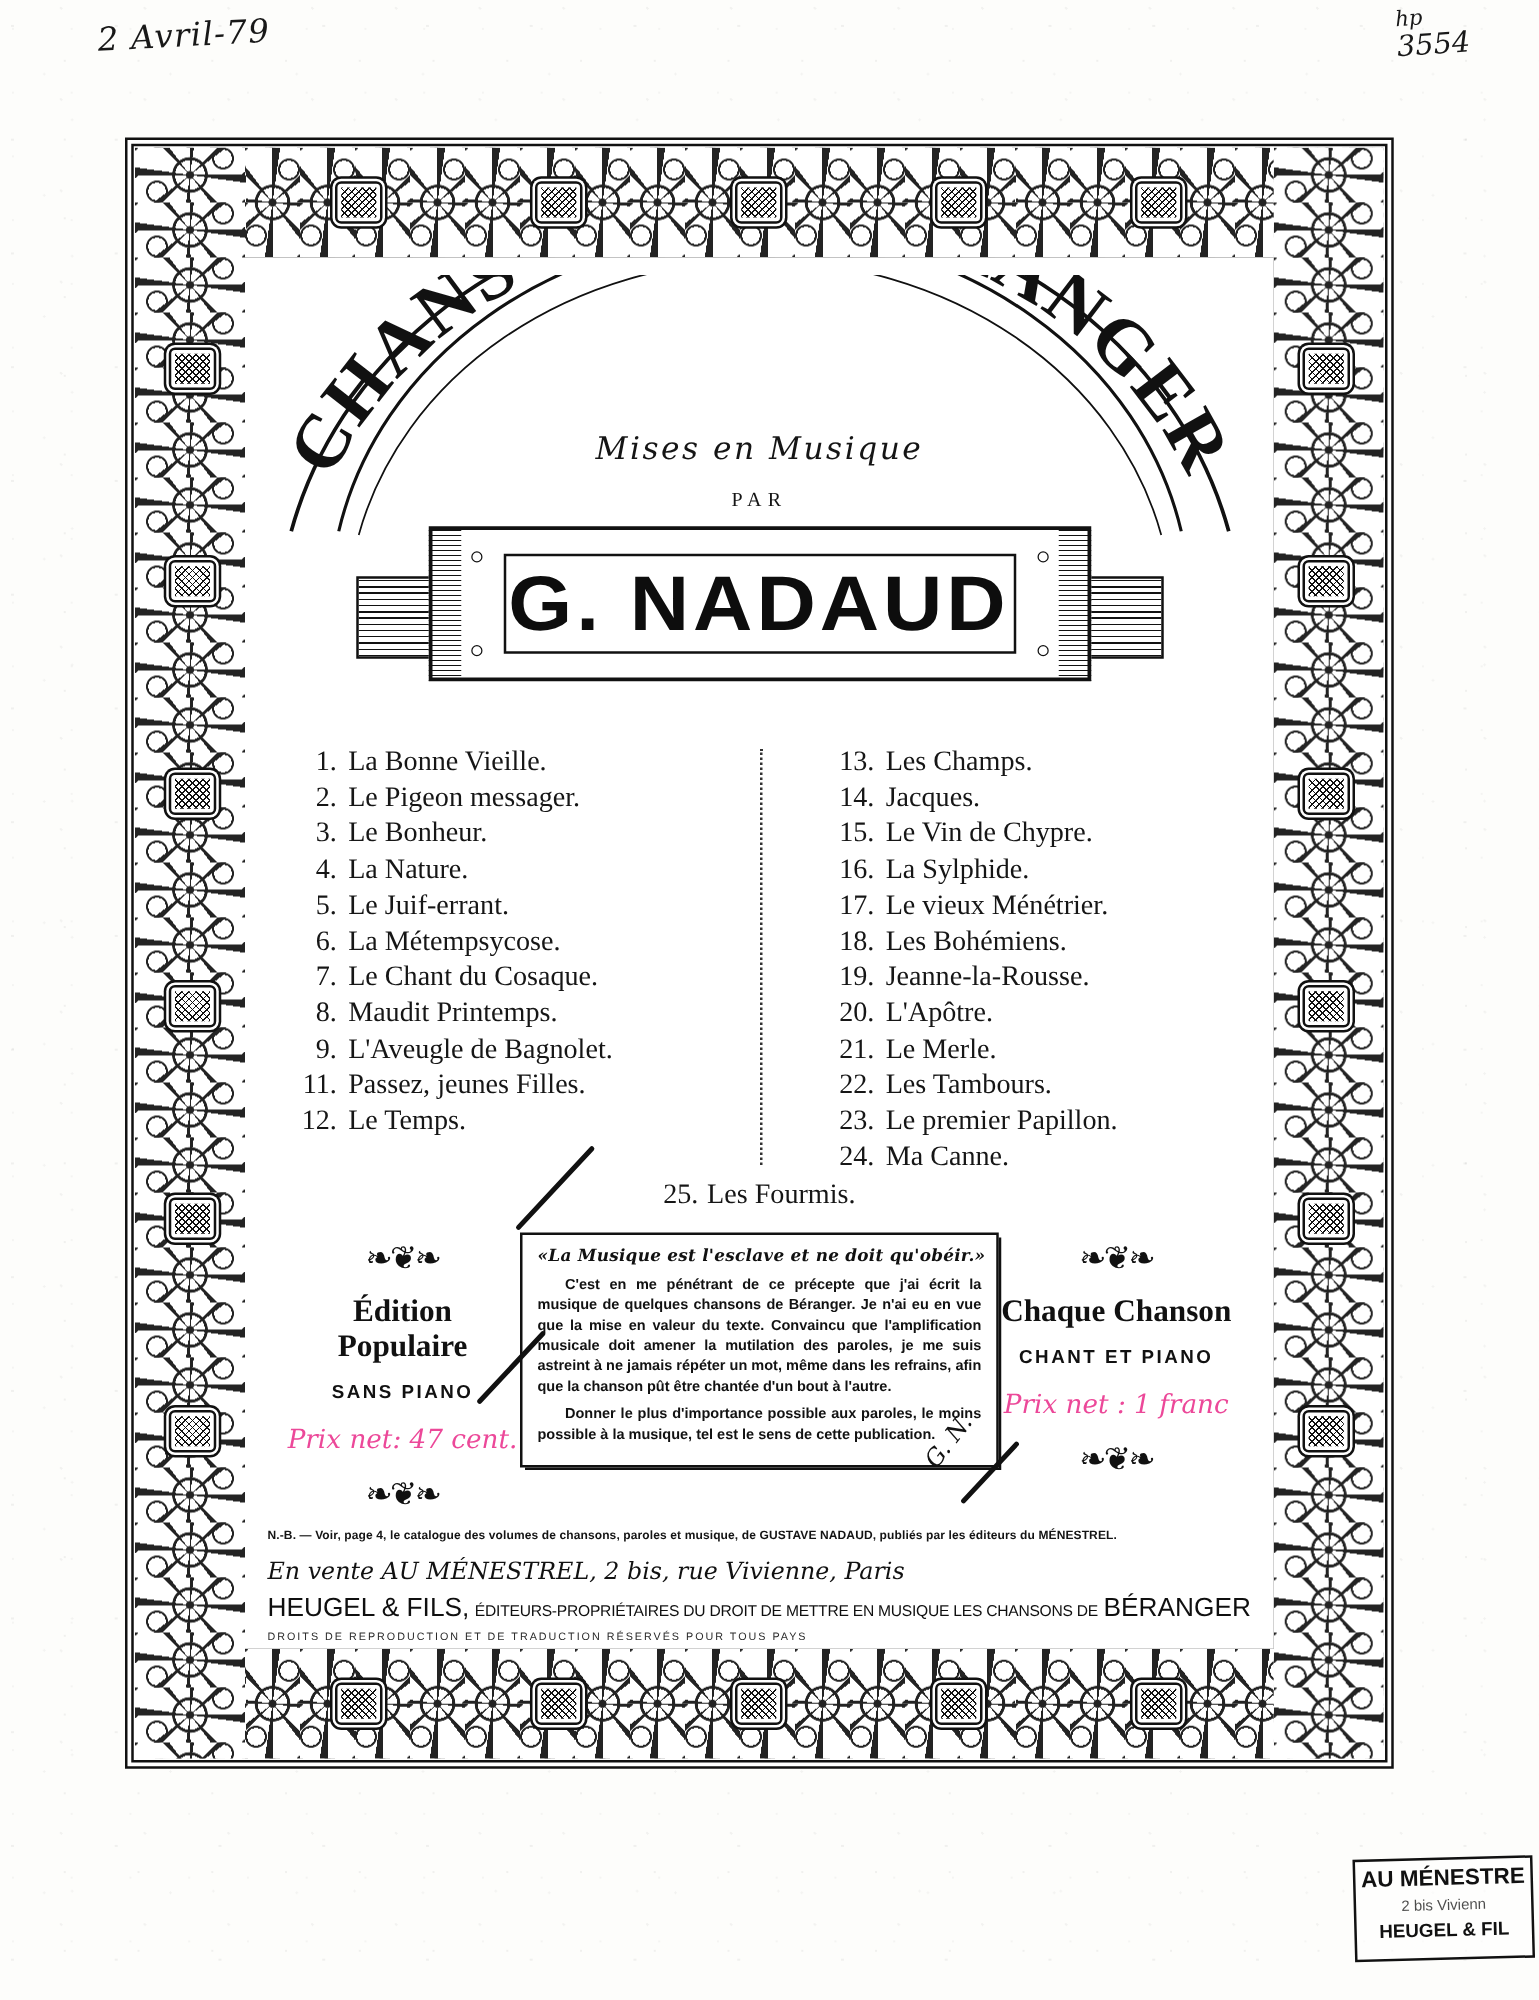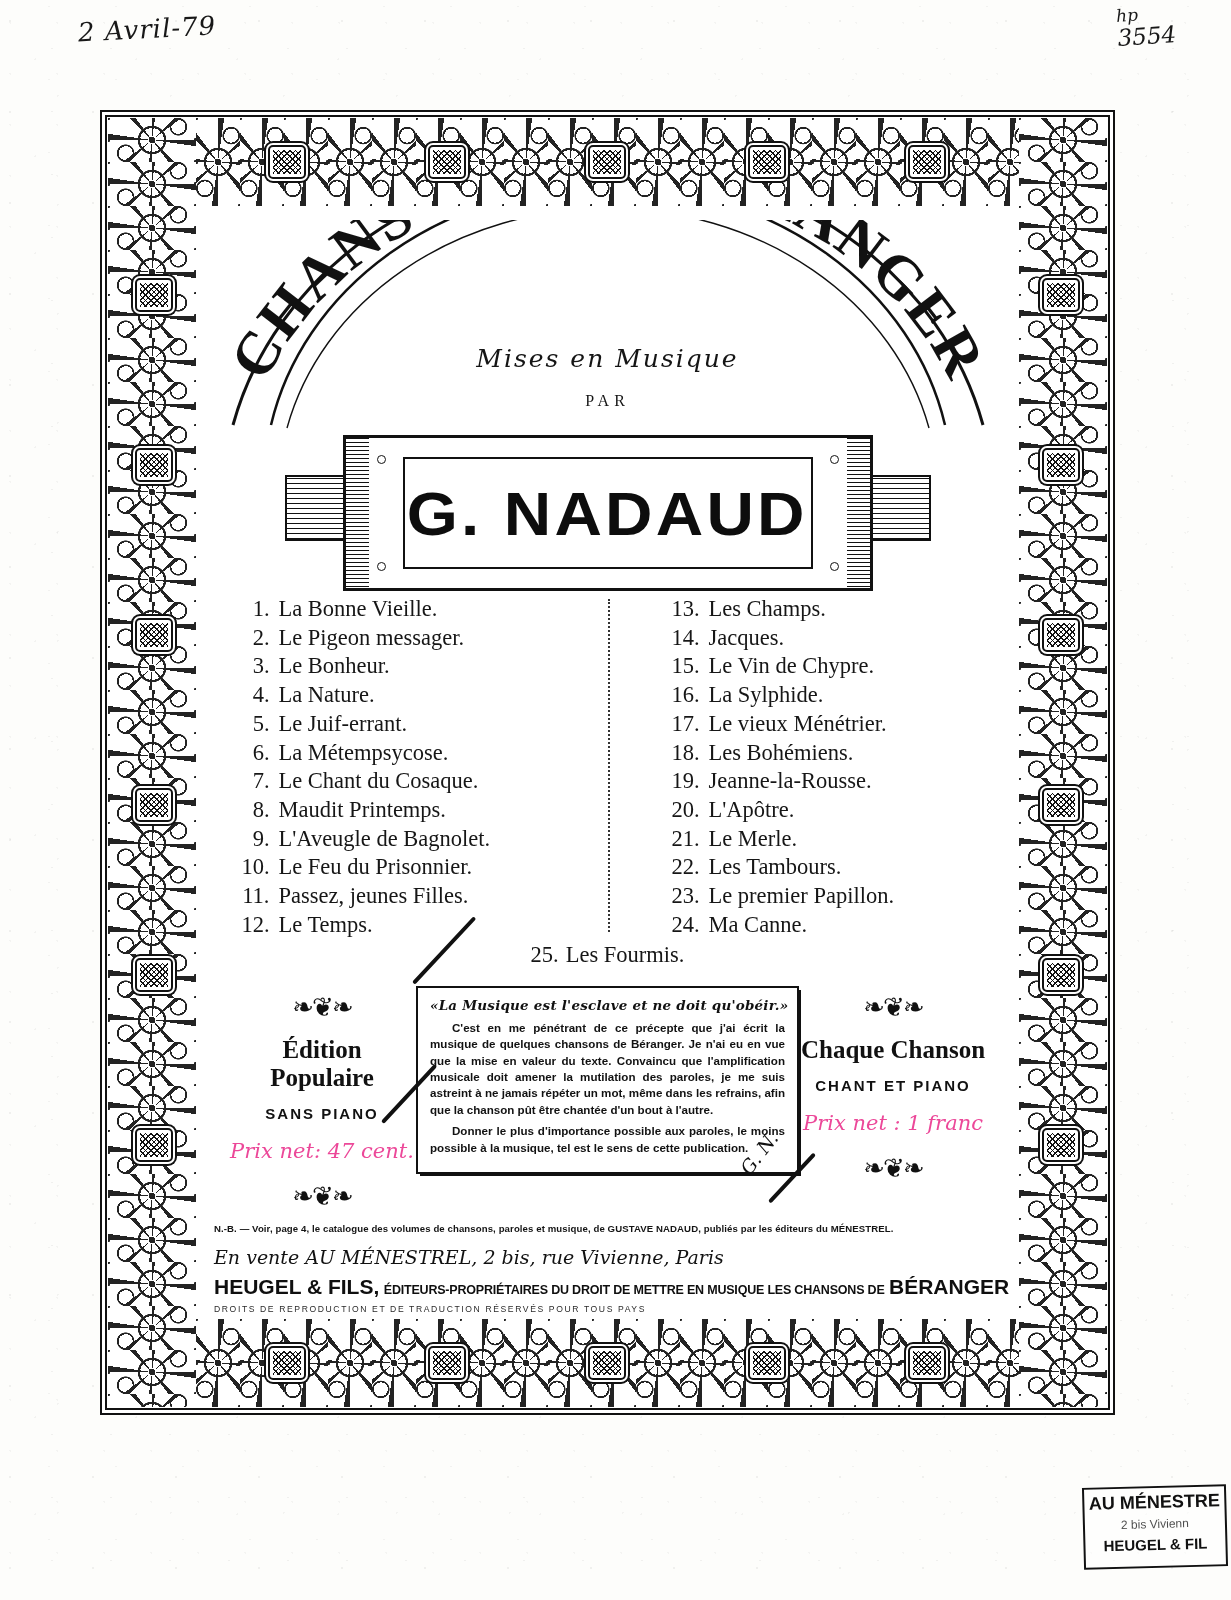--- a/index.html
+++ b/index.html
@@ -124,22 +124,22 @@
     font-style:italic;font-size:25px;letter-spacing:2px;color:#151515;
   }
   .par-word{
     position:absolute;left:0;right:0;top:172px;text-align:center;
     font-family:"Liberation Serif", serif;
     font-size:16px;letter-spacing:5px;color:#151515;
   }
   
   .plaque-wrap{position:relative;height:168px;margin-top:-4px;}
   .plaque{
-    position:absolute;left:50%;transform:translateX(-50%);top:14px;
-    width:530px;height:156px;
+    position:absolute;left:50%;transform:translateX(-50%);top:0;
+    width:530px;height:124px;
   }
   .plaque-outer{
     position:absolute;inset:0;
     border:3px solid #111;
     background:#fff;
   }
   .plaque-hatch{
     position:absolute;left:0;top:0;bottom:0;width:26px;
     background-image:repeating-linear-gradient(0deg,#111 0 1px,transparent 1px 4px);
   }
@@ -281,21 +281,21 @@
   }
   .envente{
     font-family:"DejaVu Serif", serif;
     font-style:italic;
     font-size:19px;
     margin-top:12px;color:#111;
   }
   .heugel{
     margin-top:7px;
     font-family:"Liberation Sans", sans-serif;
-    font-weight:bold;
+    font-weight:normal;
     color:#0f0f0f;
     white-space:nowrap;
   }
   .heugel .big{font-size:21px;letter-spacing:0px;}
   .heugel .small{font-size:12.5px;letter-spacing:-.2px;}
   .rights{
     margin-top:5px;
     font-family:"Liberation Sans", sans-serif;
     font-size:8.6px;letter-spacing:1.6px;color:#2a2a2a;
     white-space:nowrap;
@@ -441,24 +441,20 @@
           </div>
           <div class="song">
             <span class="num">8.</span>
             <span class="ttl">Maudit Printemps.</span>
           </div>
           <div class="song">
             <span class="num">9.</span>
             <span class="ttl">L'Aveugle de Bagnolet.</span>
           </div>
           <div class="song">
-            <span class="num">10.</span>
-            <span class="ttl">Le Feu du Prisonnier.</span>
-          </div>
-          <div class="song">
             <span class="num">11.</span>
             <span class="ttl">Passez, jeunes Filles.</span>
           </div>
           <div class="song">
             <span class="num">12.</span>
             <span class="ttl">Le Temps.</span>
           </div>
         </div>
       <div class="col" id="col-right">
           <div class="song">

